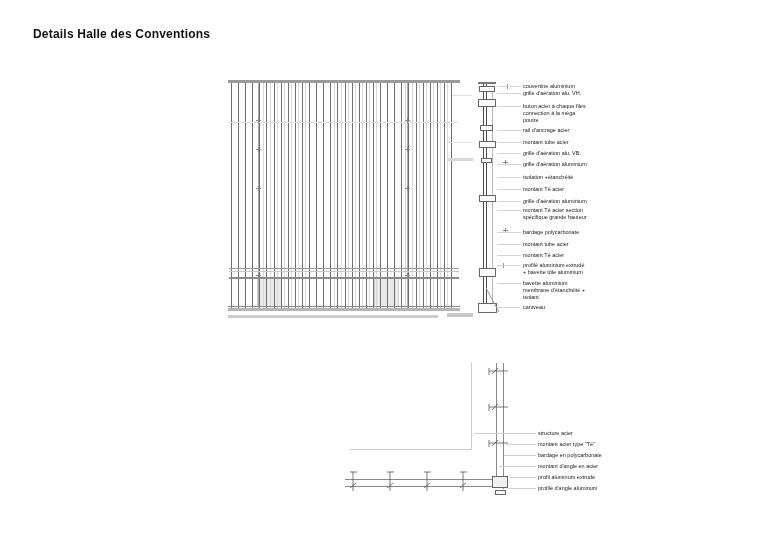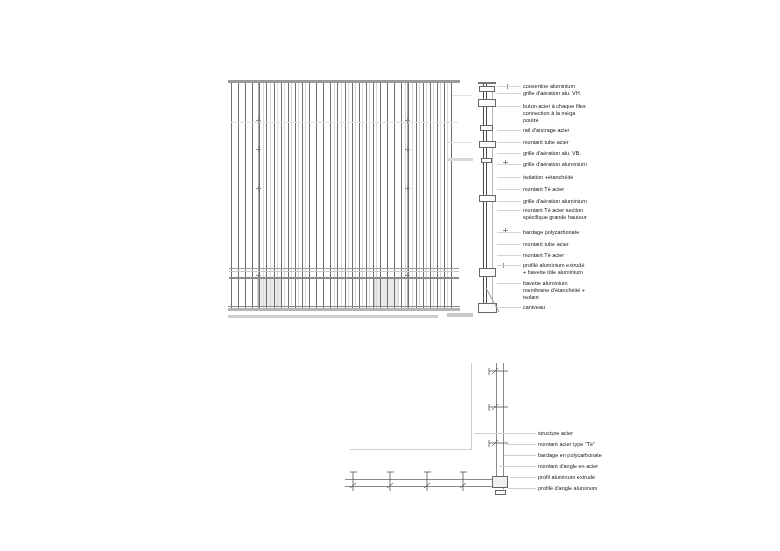--- a/index.html
+++ b/index.html
@@ -29,20 +29,21 @@
   .slats{position:absolute;
         background:repeating-linear-gradient(90deg,
           #6e6e6e 0px,#6e6e6e 1px,transparent 1px,transparent 3.5px,
           #d9d9d9 3.5px,#d9d9d9 4.2px,transparent 4.2px,transparent 7.1px);}
 </style>
 </head>
 <body>
 
 <div id="sheet">
 
+  <div class="title">Details Halle des Conventions</div>
 
   <div class="abs" style="left:228px;top:80px;width:232px;height:242px;">
     <div class="abs" style="left:0;top:0;width:232px;height:3px;background:#9a9a9a;"></div>
     <div class="doorpanel" style="left:29px;top:198px;width:25px;height:28px;"></div>
     <div class="doorpanel" style="left:146px;top:198px;width:25px;height:28px;"></div>
     <div class="slats" style="left:3px;top:3px;width:227px;height:228px;"></div>
     <div class="lnl" style="left:2px;top:42px;width:228px;height:1px;background:#e2e2e2;"></div>
     <div class="abs" style="left:30px;top:3px;width:1px;height:228px;background:#adadad;"></div>
     <div class="abs" style="left:179px;top:3px;width:1px;height:228px;background:#adadad;"></div>
     <div class="plus" style="left:28px;top:38px;"></div>

